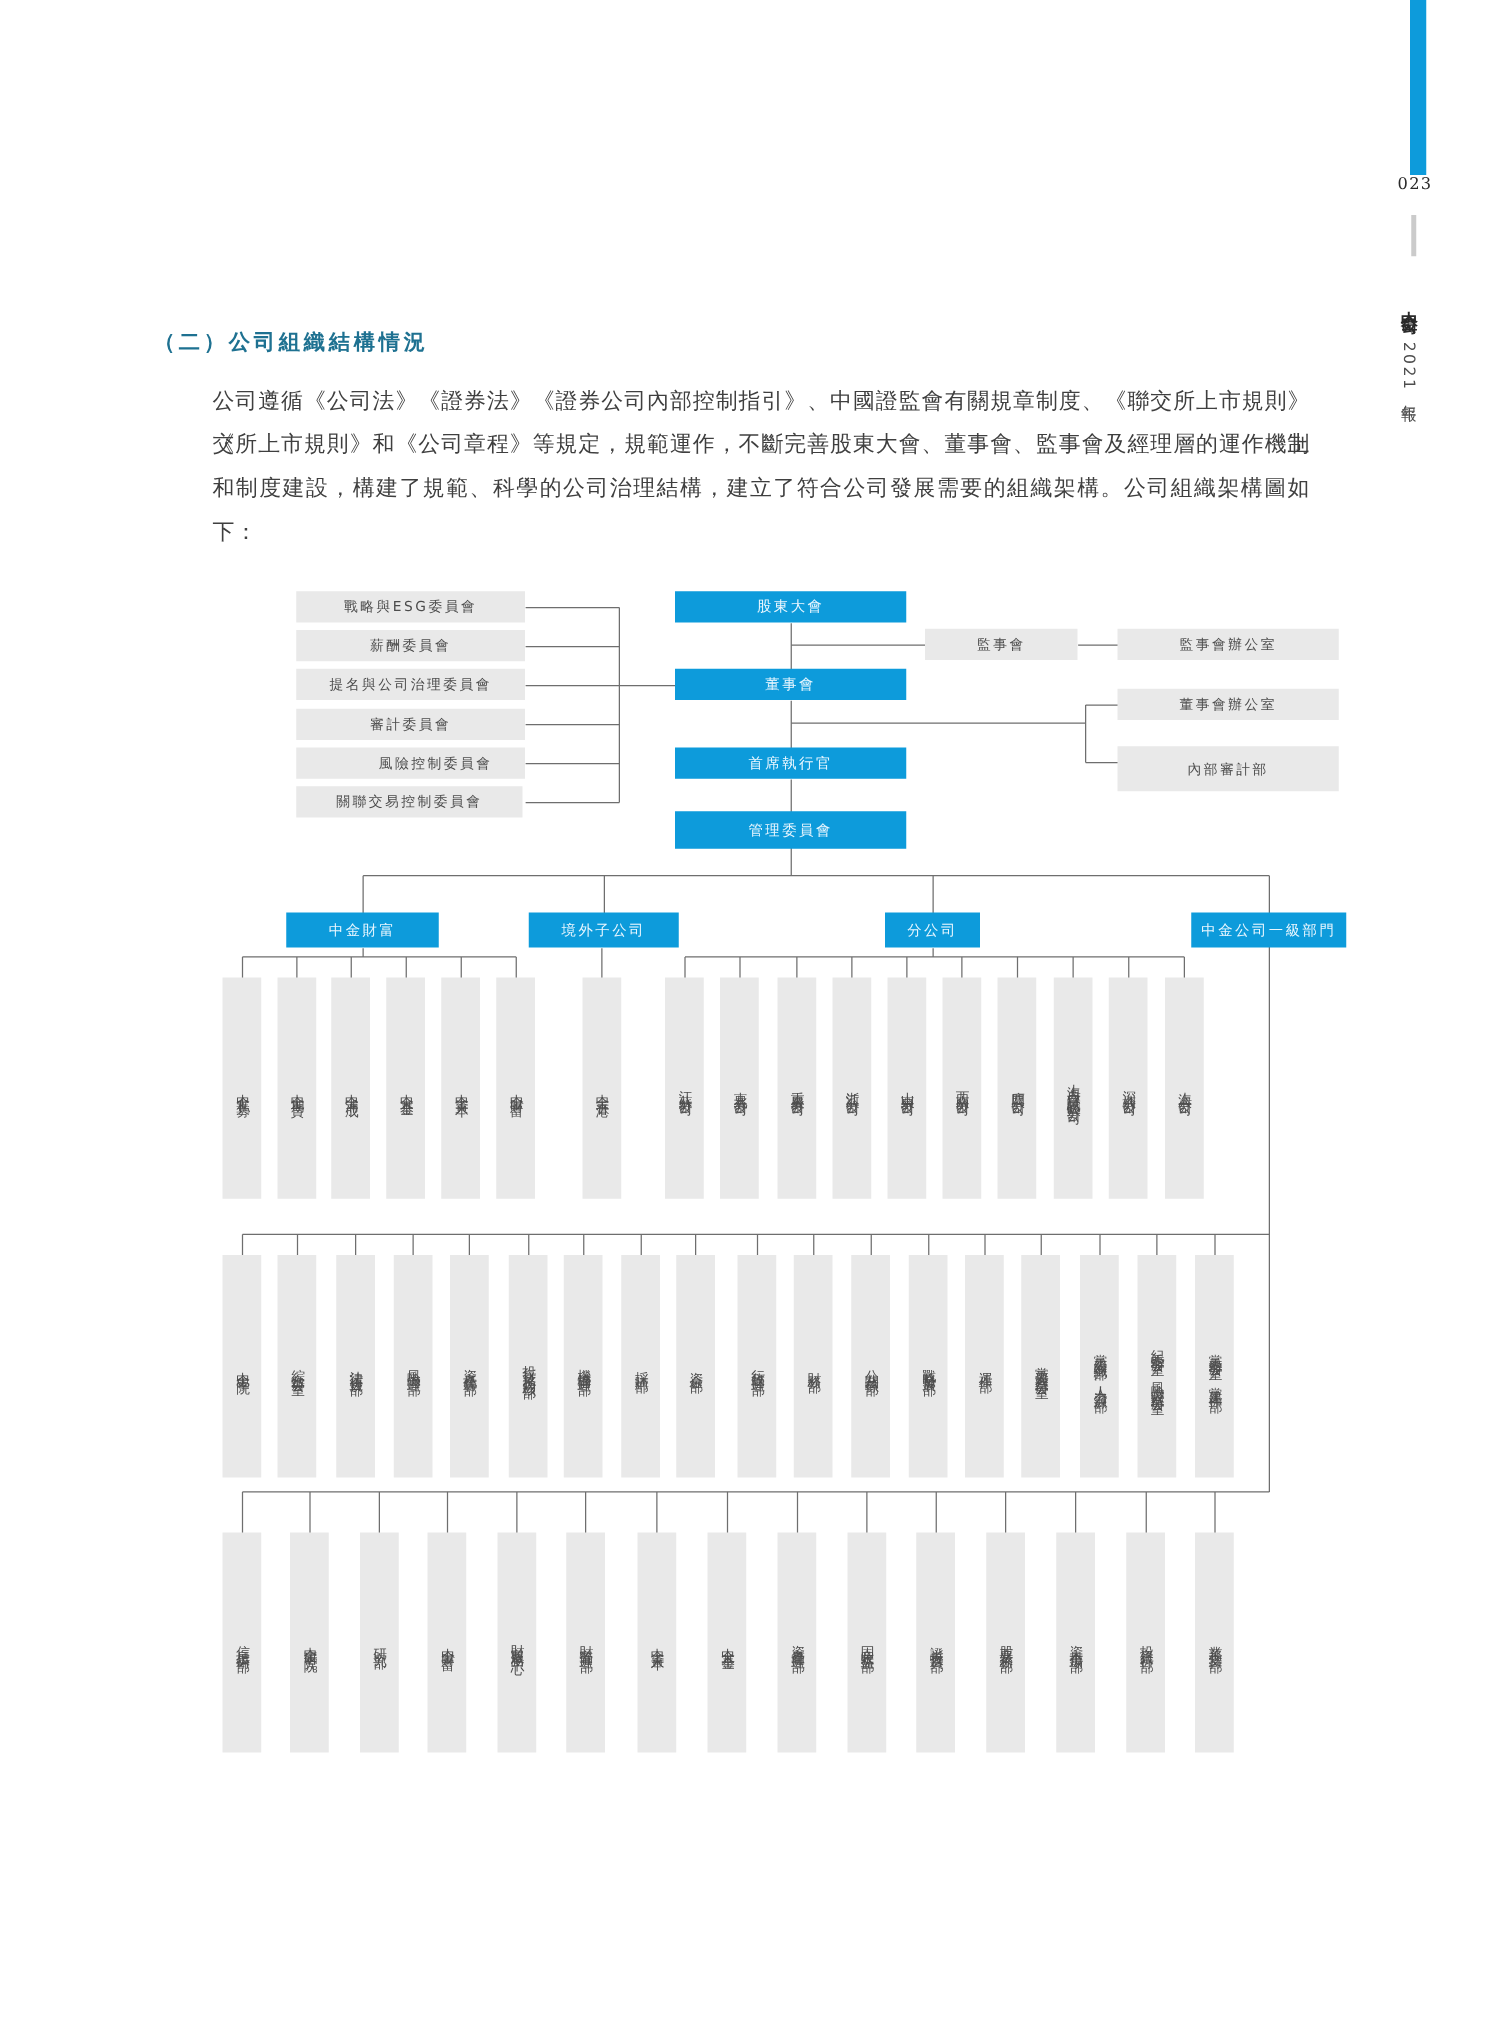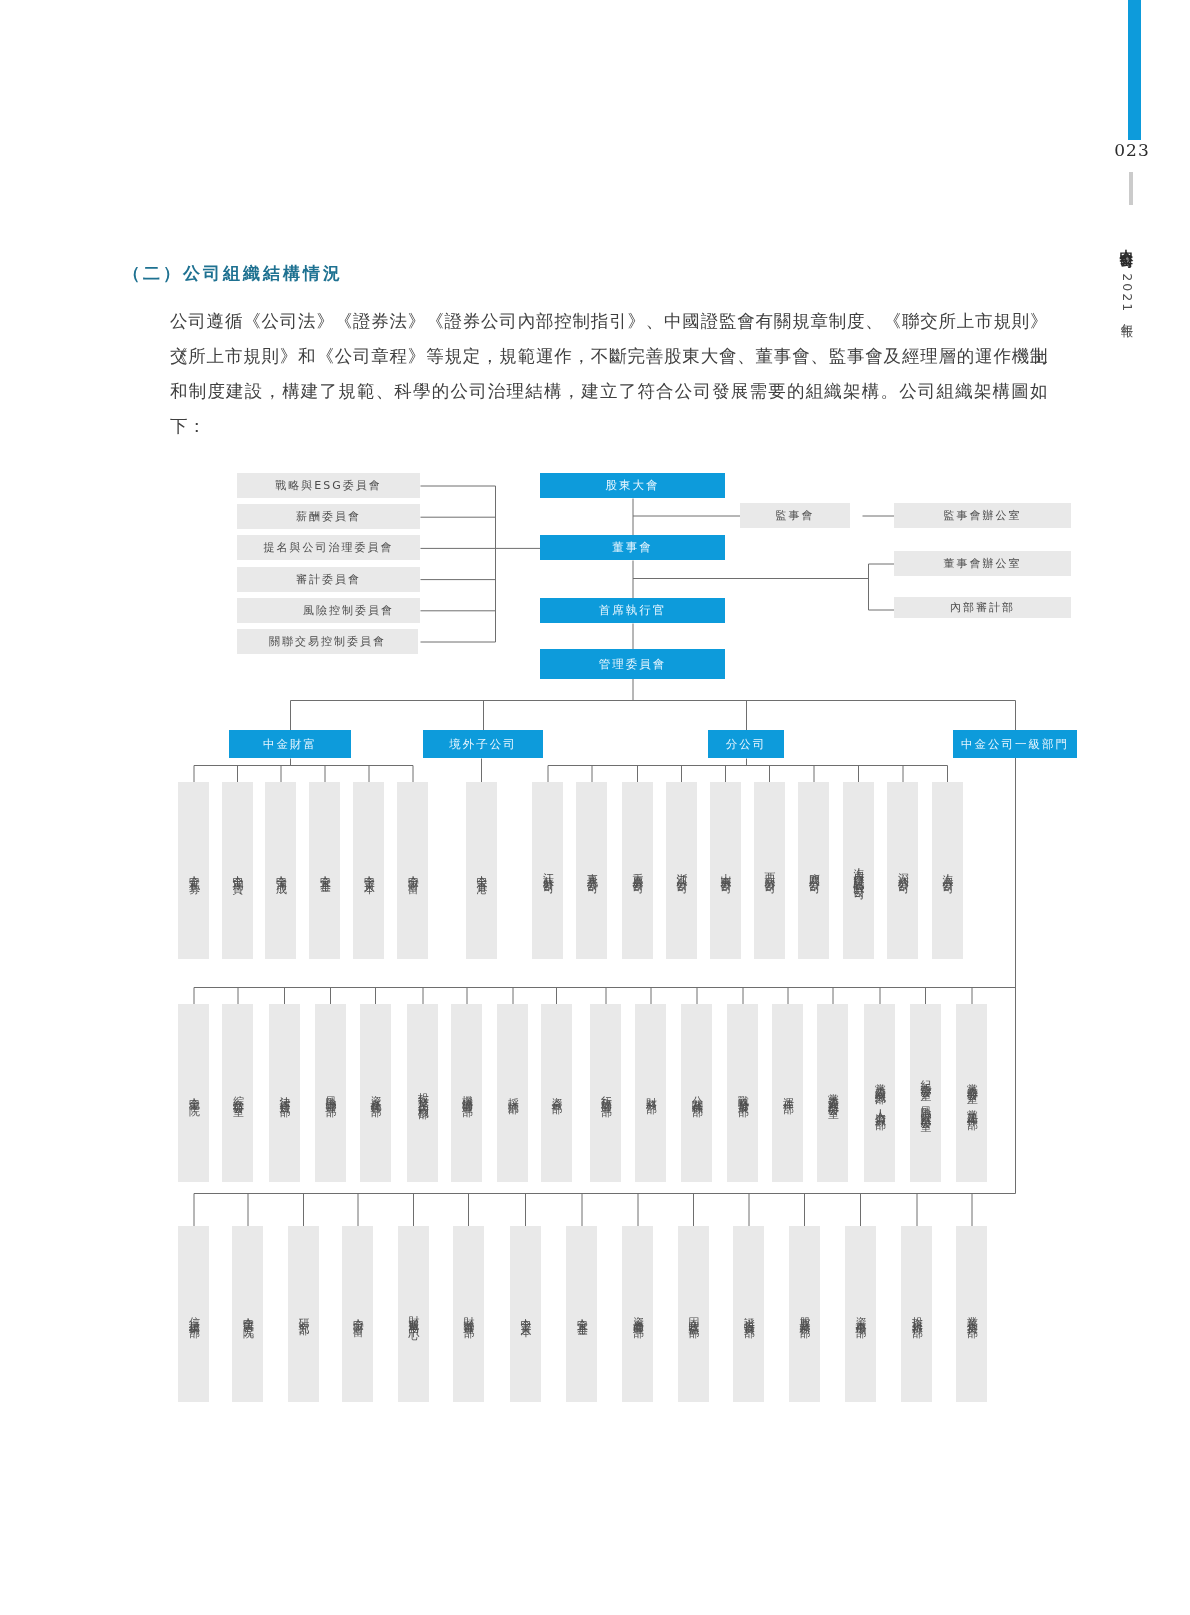--- a/index.html
+++ b/index.html
@@ -2,21 +2,21 @@
 <html><head>
 <meta charset="utf-8">
 <style>
   html,body{margin:0;padding:0;background:#fff;}
   .page{position:relative;width:1190px;height:1615px;background:#fff;overflow:hidden;
         font-family:"DejaVu Sans","Liberation Sans",sans-serif;
         --blue:#0d9bdb; --gray:#e9e9e9; --line:#6e6e6e;}
   
   .side-bar-accent{position:absolute;left:1128px;top:0;width:13px;height:140px;background:var(--blue);}
   .page-number{position:absolute;left:1106px;top:140px;width:52px;text-align:center;
-               font-family:"DejaVu Serif","Liberation Serif",serif;font-size:17px;color:#2b2b2b;letter-spacing:1px;}
+               font-family:"DejaVu Serif","Liberation Serif",serif;font-size:13px;color:#2b2b2b;letter-spacing:1px;}
   .page-dash{position:absolute;left:1129px;top:172px;width:4px;height:33px;background:#cbcbcb;}
   .side-vertical{position:absolute;left:1118px;top:238px;writing-mode:vertical-rl;text-orientation:mixed;
                  color:#2e2e2e;letter-spacing:2px;}
   .side-vertical .brand{font-weight:bold;font-size:13.5px;color:#2a2a2a;}
   .side-vertical .sep{font-size:9px;color:#8a8a8a;margin-inline:10px;}
   .side-vertical .edition{font-size:12.5px;color:#4e4e4e;}
   
   .section-heading{position:absolute;left:123px;top:262px;margin:0;font-size:17px;font-weight:bold;
                    color:#1e7191;letter-spacing:3px;}
   .body-text{position:absolute;left:170px;top:304px;width:878px;color:#3f3f3f;font-size:17.5px;}
@@ -135,24 +135,24 @@
       <div class="node h-gray" style="left: 237px; top: 473px; width: 183px; height: 25px;">戰略與ESG委員會</div>
       <div class="node h-gray" style="left: 237px; top: 504.2px; width: 183px; height: 25px;">薪酬委員會</div>
       <div class="node h-gray" style="left: 237px; top: 535.4px; width: 183px; height: 25px;">提名與公司治理委員會</div>
       <div class="node h-gray" style="left: 237px; top: 566.6px; width: 183px; height: 25px;">審計委員會</div>
       <div class="node h-gray" style="left: 237px; top: 597.8px; width: 183px; height: 25px; padding-left: 40px;">風險控制委員會</div>
       <div class="node h-gray" style="left: 237px; top: 629px; width: 181px; height: 25px;">關聯交易控制委員會</div>
       <div class="node h-blue" style="left: 540px; top: 473px; width: 185px; height: 25px;">股東大會</div>
       <div class="node h-blue" style="left: 540px; top: 535px; width: 185px; height: 25px;">董事會</div>
       <div class="node h-blue" style="left: 540px; top: 598px; width: 185px; height: 25px; text-align: center;">首席執行官</div>
       <div class="node h-blue" style="left: 540px; top: 649px; width: 185px; height: 30px;">管理委員會</div>
-      <div class="node h-gray" style="left: 740px; top: 503px; width: 110px; height: 25px; text-align: right;">監事會</div>
+      <div class="node h-gray" style="left: 740px; top: 503px; width: 122px; height: 25px; text-align: right;">監事會</div>
       <div class="node h-gray" style="left: 894px; top: 503px; width: 177px; height: 25px;">監事會辦公室</div>
       <div class="node h-gray" style="left: 894px; top: 551px; width: 177px; height: 25px;">董事會辦公室</div>
-      <div class="node h-gray" style="left: 894px; top: 597px; width: 177px; height: 21px;">內部審計部</div>
+      <div class="node h-gray" style="left: 894px; top: 597px; width: 177px; height: 36px;">內部審計部</div>
       <div class="node h-blue" style="left: 229px; top: 730px; width: 122px; height: 28px;">中金財富</div>
       <div class="node h-blue" style="left: 423px; top: 730px; width: 120px; height: 28px;">境外子公司</div>
       <div class="node h-blue" style="left: 708px; top: 730px; width: 76px; height: 28px;">分公司</div>
       <div class="node h-blue" style="left: 953px; top: 730px; width: 124px; height: 28px;">中金公司一級部門</div>
       <div class="node v-gray" style="left: 178px; top: 782px; width: 31px; height: 177px;">中金私募</div>
       <div class="node v-gray" style="left: 221.5px; top: 782px; width: 31px; height: 177px;">中金期貨</div>
       <div class="node v-gray" style="left: 265px; top: 782px; width: 31px; height: 177px;">中金浦成</div>
       <div class="node v-gray" style="left: 309px; top: 782px; width: 31px; height: 177px;">中金基金</div>
       <div class="node v-gray" style="left: 353px; top: 782px; width: 31px; height: 177px;">中金資本</div>
       <div class="node v-gray" style="left: 397px; top: 782px; width: 31px; height: 177px;">中金財富</div>

